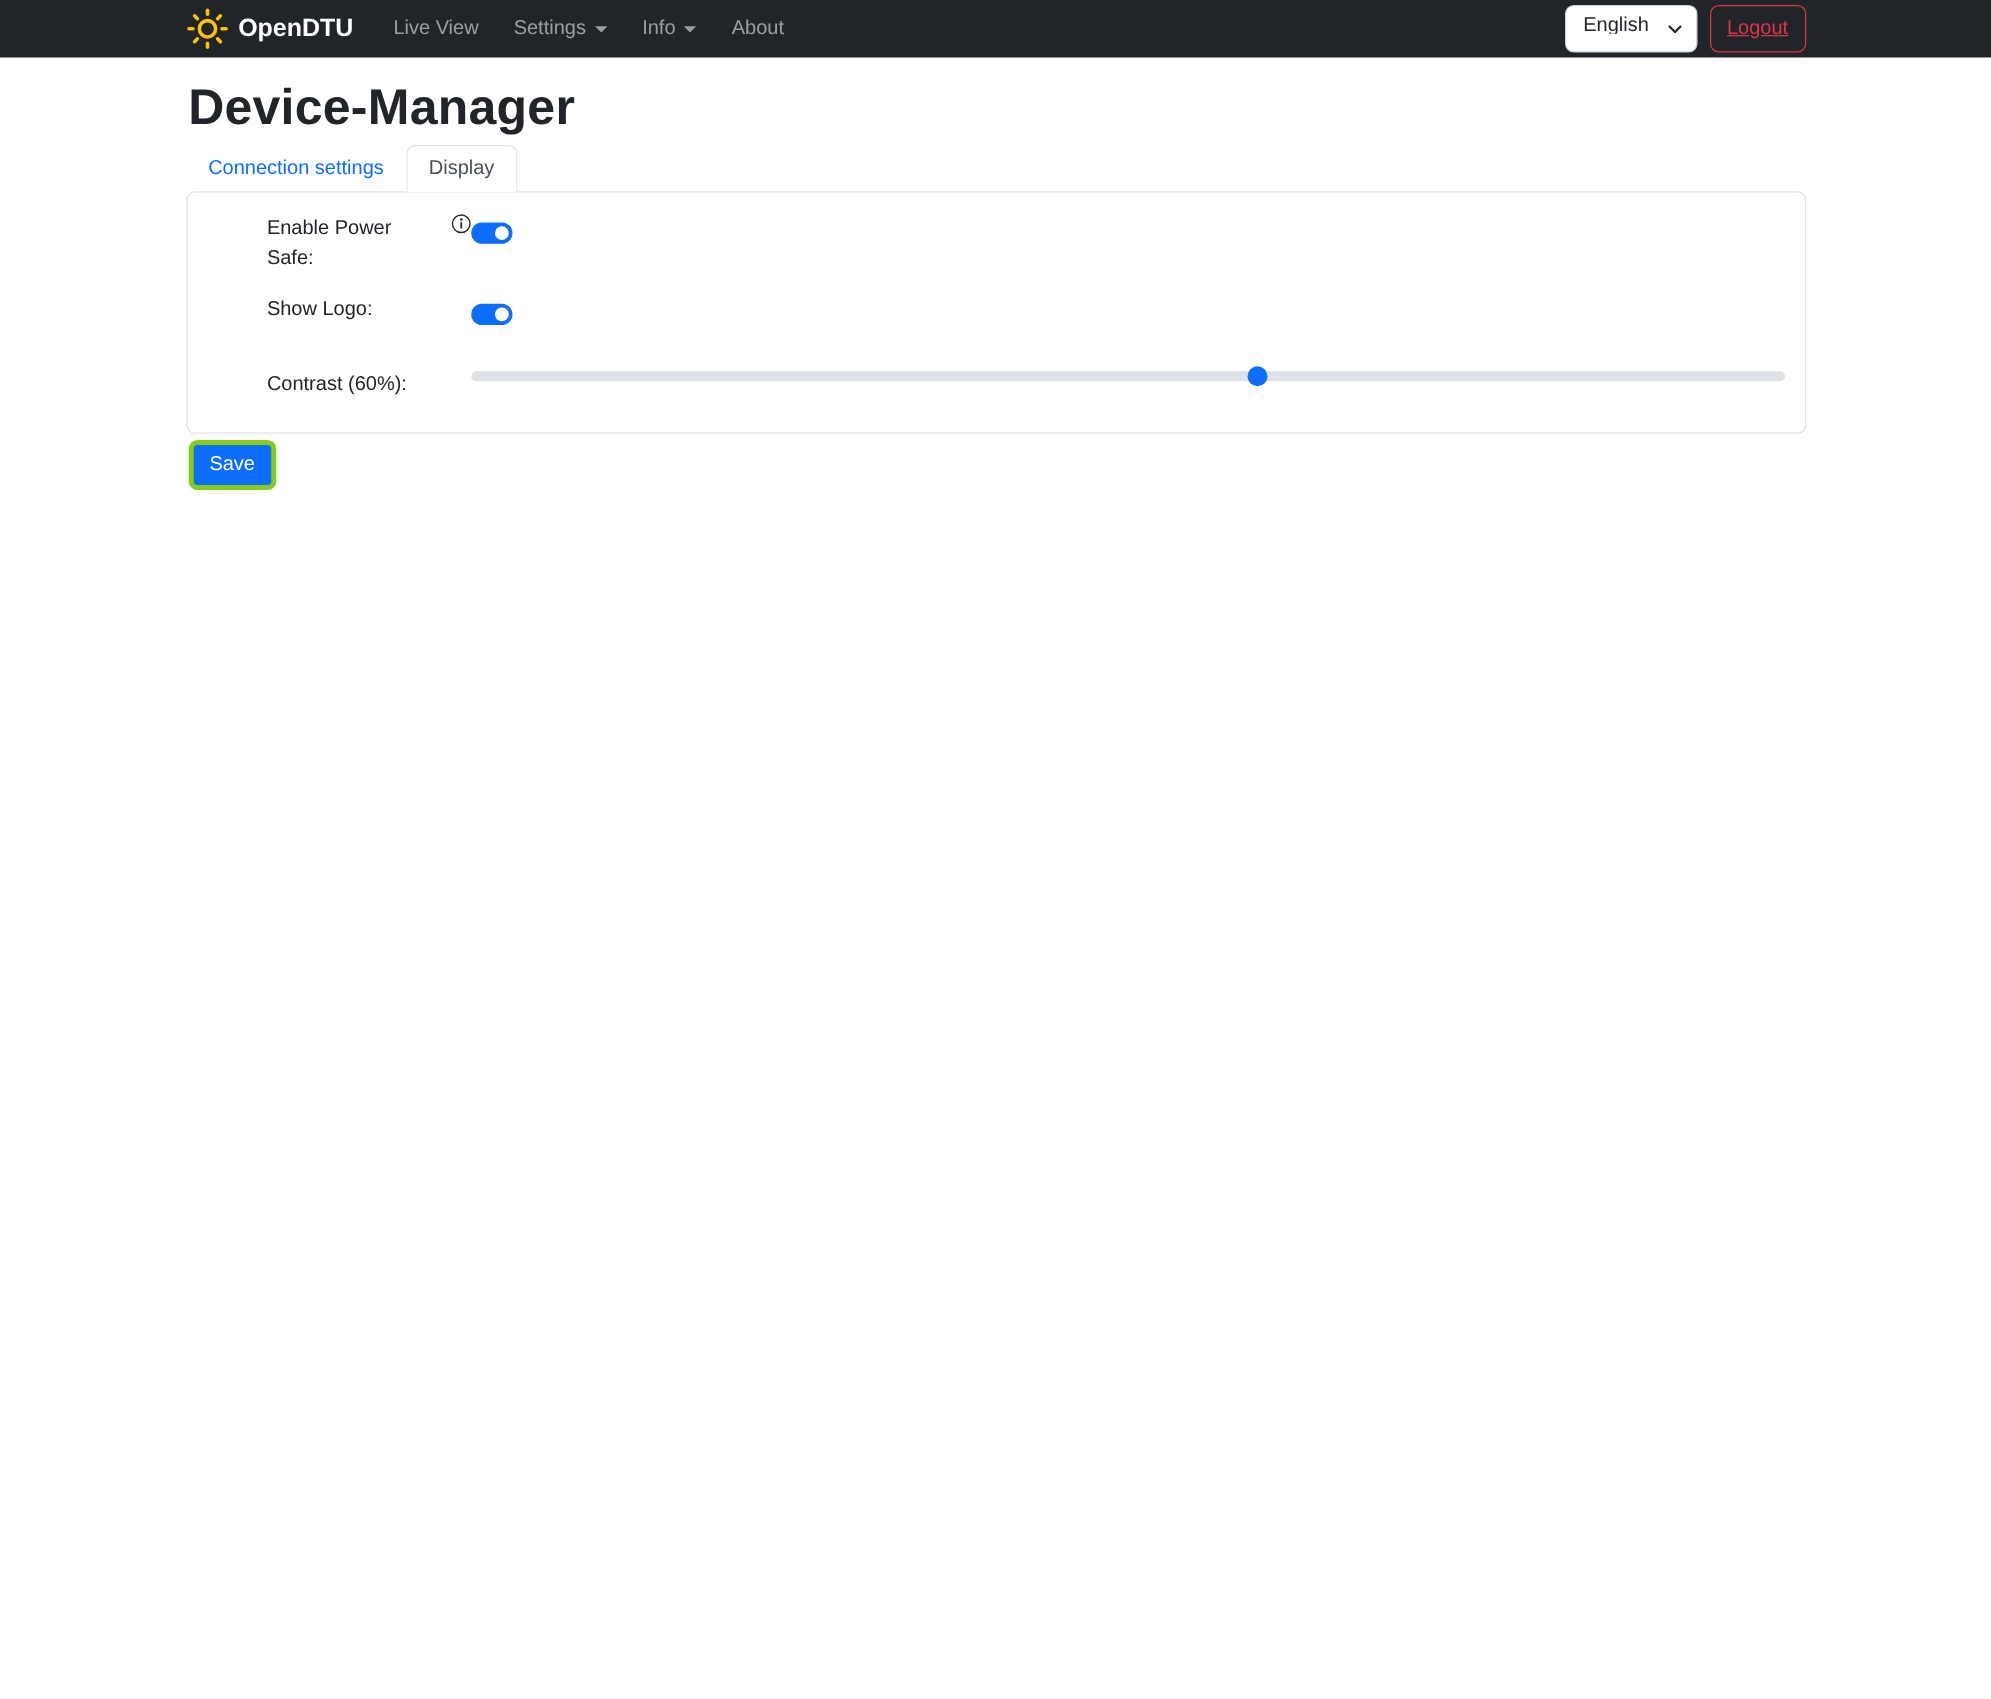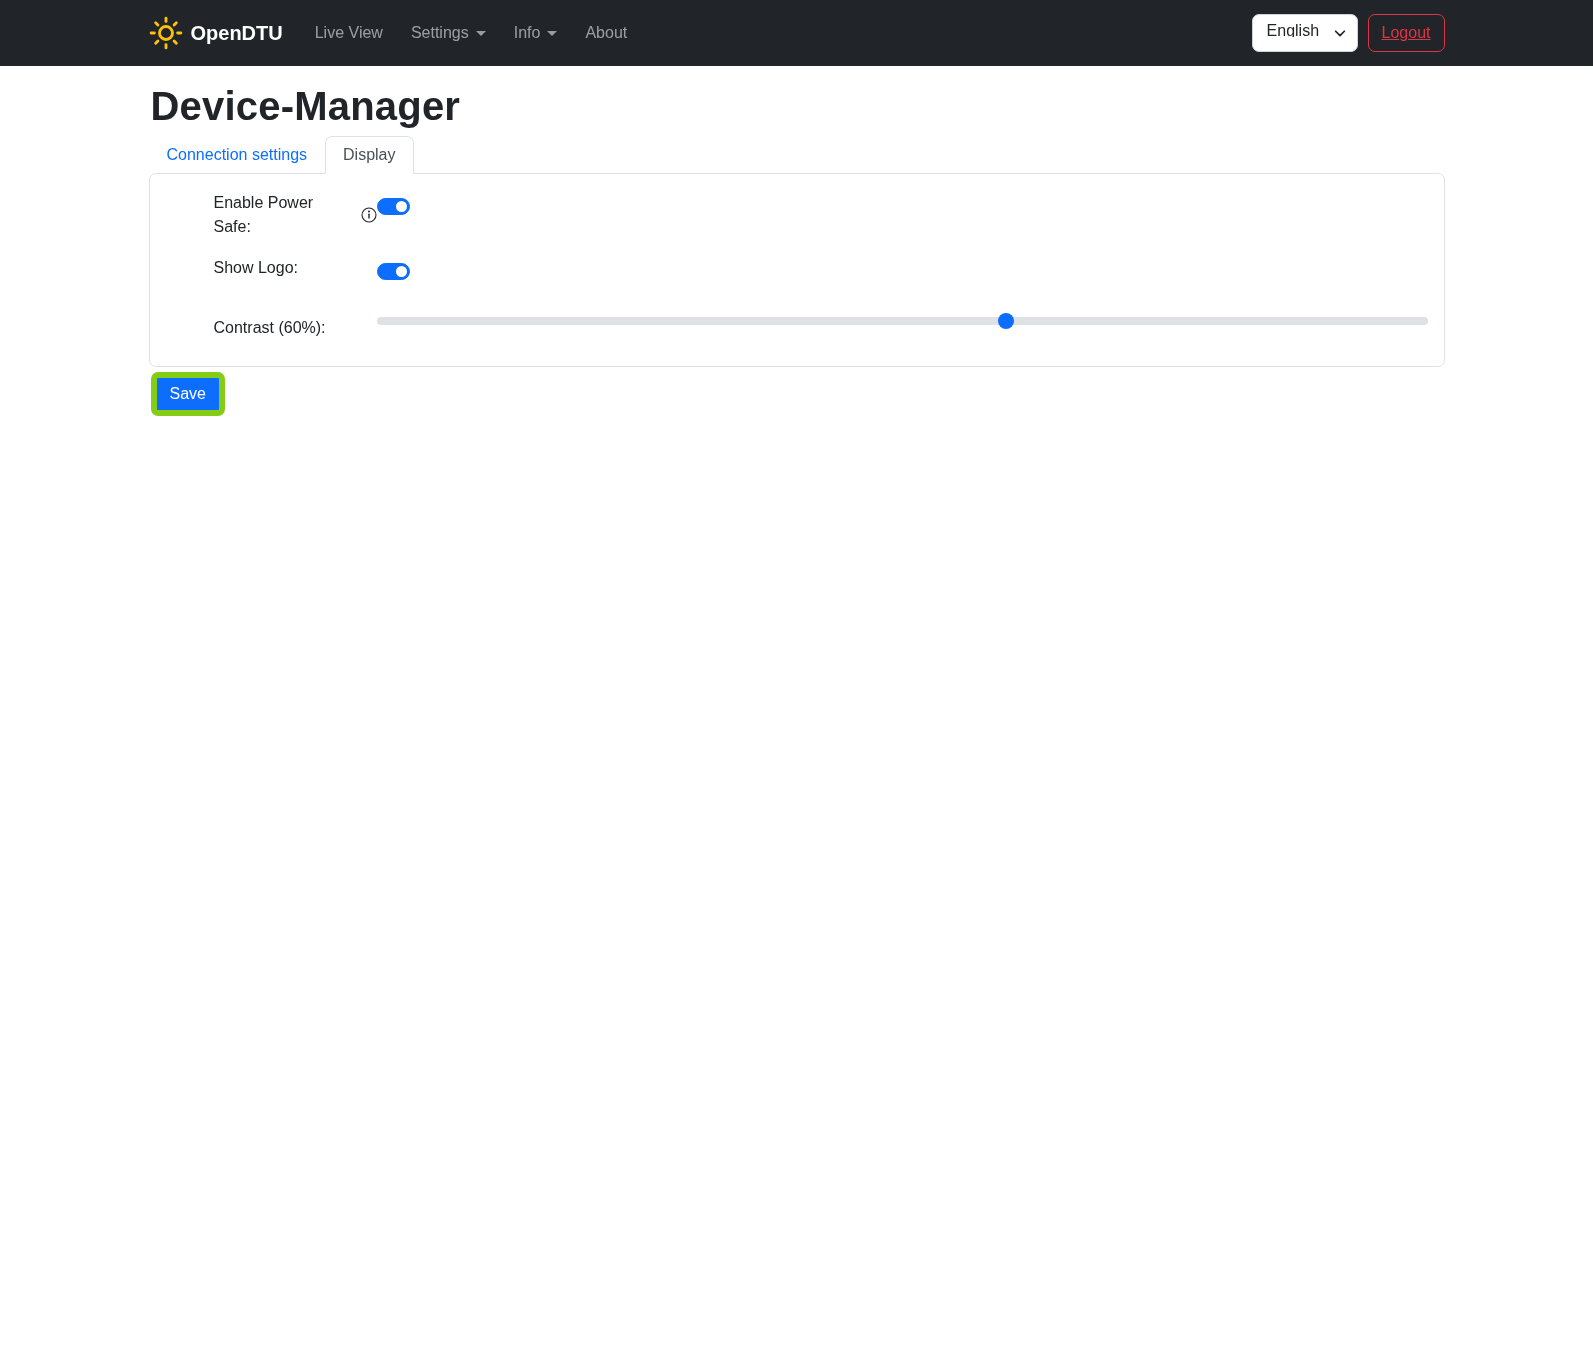--- a/index.html
+++ b/index.html
@@ -1,20 +1,20 @@
 <!DOCTYPE html>
 <html><head>
 <meta charset="utf-8">
 <style>
   * { box-sizing: border-box; margin: 0; padding: 0; }
   html, body { width: 1593px; min-height: 1359px; background: #ffffff;
     font-family: "Liberation Sans", sans-serif; color: #212529; }
 
   
-  .navbar { background: #212529; height: 66px; width: 100%; }
+  .navbar { background: #212529; height: 46px; width: 100%; }
   .navbar-inner { max-width: 1320px; margin: 0 auto; padding: 0 12px;
     height: 100%; display: flex; align-items: center; }
   .brand { display: flex; align-items: center; gap: 8px; color: #ffffff;
     font-size: 20px; font-weight: 700; text-decoration: none; margin-right: 18px; cursor: pointer; }
   .brand svg { display: block; }
   .nav-links { display: flex; align-items: flex-end; flex: 1 1 auto; }
   .nav-link { color: rgba(255,255,255,0.55); font-size: 16px; text-decoration: none;
     padding: 8px 14px; display: inline-flex; align-items: center; cursor: pointer; }
   .caret { display: inline-block; margin-left: 7px; vertical-align: middle;
     border-top: 5px solid rgba(255,255,255,0.55); border-right: 5px solid transparent;
@@ -42,21 +42,21 @@
     border: 1px solid transparent; border-radius: 7px 7px 0 0; display: inline-block; }
   .tab.inactive { color: #0d6efd; }
   .tab.active { color: #495057; background: #ffffff; border-color: #dee2e6 #dee2e6 #ffffff; }
 
   
   .card { background: #ffffff; border: 1px solid #dee2e6; border-radius: 7px;
     padding: 17px 16px 26px 16px; position: relative; z-index: 1; }
   .form-row { display: flex; align-items: flex-start; margin-bottom: 17px; }
   .form-row:last-child { margin-bottom: 0; }
   .form-label { flex: 0 0 211px; font-size: 16px; color: #212529; line-height: 24px;
-    display: flex; align-items: center; gap: 5px; padding-left: 48px; }
+    display: flex; gap: 5px; padding-left: 48px; }
   .form-control-col { flex: 1 1 auto; display: flex; align-items: center; min-height: 24px; }
   .info-icon { display: inline-flex; color: #212529; line-height: 0; margin-left: 2px; }
 
   .slider-row { margin-top: 27px; }
   .slider-row .form-label { padding-top: 9px; }
 
   
   .switch { display: inline-block; width: 33px; height: 17px; border-radius: 17px;
     background: #ffffff; border: 1px solid rgba(0,0,0,0.25); position: relative;
     cursor: pointer; top: 3px; }
@@ -70,21 +70,21 @@
     background: transparent; margin-top: 4px; cursor: pointer; }
   .range::-webkit-slider-runnable-track { height: 8px; background: #dee2e6; border-radius: 4px; }
   .range::-webkit-slider-thumb { -webkit-appearance: none; appearance: none;
     width: 16px; height: 16px; border-radius: 50%; background: #0d6efd;
     margin-top: -4px; border: none; }
   .range::-moz-range-track { height: 8px; background: #dee2e6; border-radius: 4px; }
   .range::-moz-range-thumb { width: 16px; height: 16px; border-radius: 50%;
     background: #0d6efd; border: none; }
 
   
-  .btn-primary { background: #0d6efd; color: #ffffff; border: 6px solid #84cc16;
+  .btn-primary { background: #0d6efd; color: #ffffff; border: 4px solid #84cc16;
     border-radius: 7px; font-size: 16px; font-family: "Liberation Sans", sans-serif;
     padding: 7px 13px; margin-top: 5px; margin-left: 2px; cursor: pointer; }
 </style>
 </head>
 <body>
 
 <nav class="navbar">
   <div class="navbar-inner">
     <a class="brand">
       <span>

